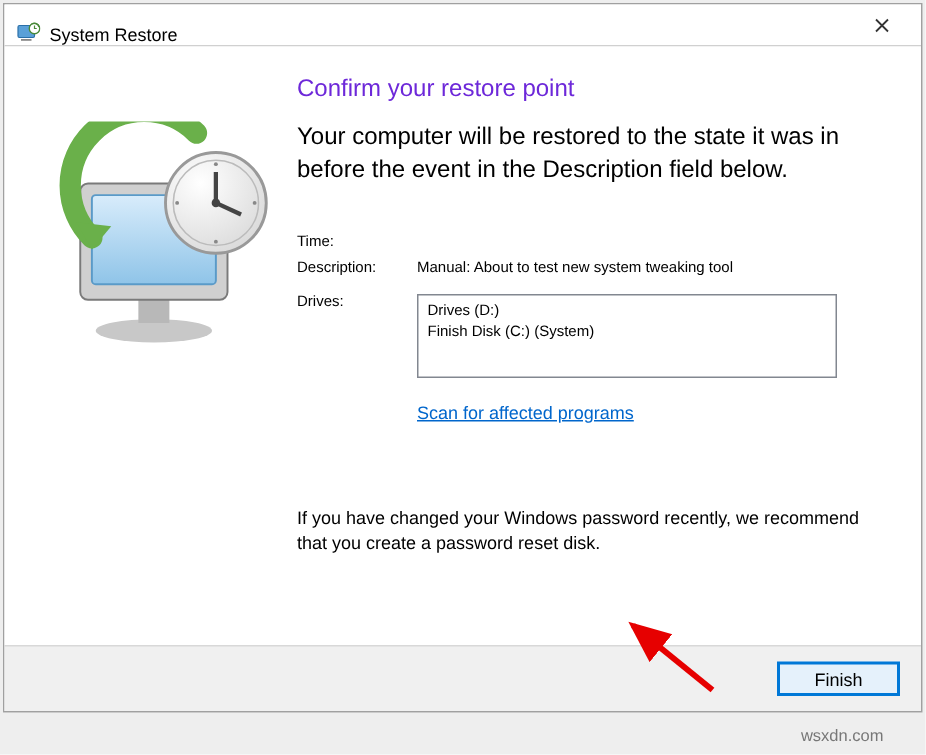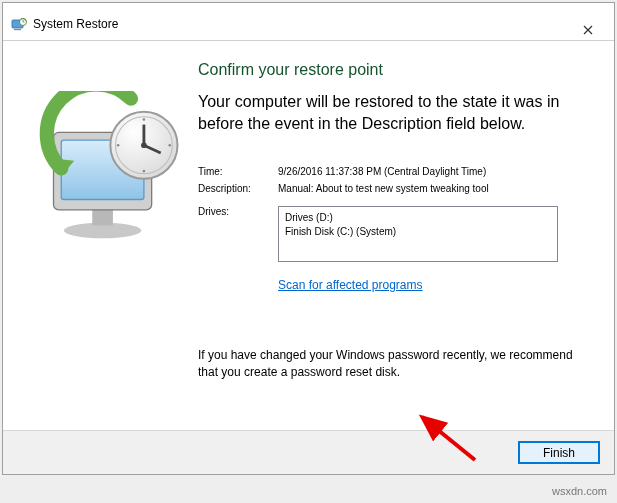--- a/index.html
+++ b/index.html
@@ -14,25 +14,25 @@
     .window {
       width: 613px;
       height: 473px;
       margin: 2px;
       background: #fff;
       border: 1px solid #a0a0a0;
       display: flex;
       flex-direction: column;
     }
     .titlebar {
-      height: 38px;
+      height: 28px;
       background: #fff;
       border-bottom: 1px solid #d0d0d0;
       display: flex;
-      align-items: flex-start;
+      align-items: flex-end;
       padding: 14px 4px 0 8px;
     }
     .titlebar-icon {
       width: 16px;
       height: 16px;
       margin-right: 6px;
     }
     .titlebar-title {
       flex: 1;
       color: #000;
@@ -61,21 +61,21 @@
       height: 120px;
     }
     .right-pane {
       flex: 1;
       padding: 20px 30px 10px 5px;
       color: #000;
     }
     .heading {
       font-size: 16px;
       font-weight: 400;
-      color: #14532d;
+      color: #6d28d9;
       margin-bottom: 12px;
     }
     .subtext {
       font-size: 16px;
       color: #000;
       line-height: 1.4;
       margin-bottom: 30px;
     }
     .info-table {
       width: 100%;
@@ -135,21 +135,21 @@
       font-family: inherit;
       cursor: pointer;
     }
     .btn-default {
       border: 2px solid #0078d7;
       background: #e5f1fb;
     }
     .attribution {
       position: absolute;
       bottom: 6px;
-      right: 10px;
+      right: 28px;
       font-size: 11px;
       color: #777;
     }
     .arrow {
       position: absolute;
       left: 400px;
       top: 395px;
       pointer-events: none;
     }
   </style>
@@ -213,21 +213,20 @@
       </span>
     </div>
 
     <div class="right-pane">
       <div class="heading">Confirm your restore point</div>
       <div class="subtext">Your computer will be restored to the state it was in before the event in the Description field below.</div>
 
       <div class="info-table">
         <div class="info-row">
           <div class="info-label">Time:</div>
-          <div class="info-value">9/26/2016 11:37:38 PM (Central Daylight Time)</div>
         </div>
         <div class="info-row">
           <div class="info-label">Description:</div>
           <div class="info-value">Manual: About to test new system tweaking tool</div>
         </div>
         <div class="info-row" style="margin-top:12px">
           <div class="info-label">Drives:</div>
           <div class="info-value">
             <div class="drives-box">
               <div>Drives (D:)</div>

